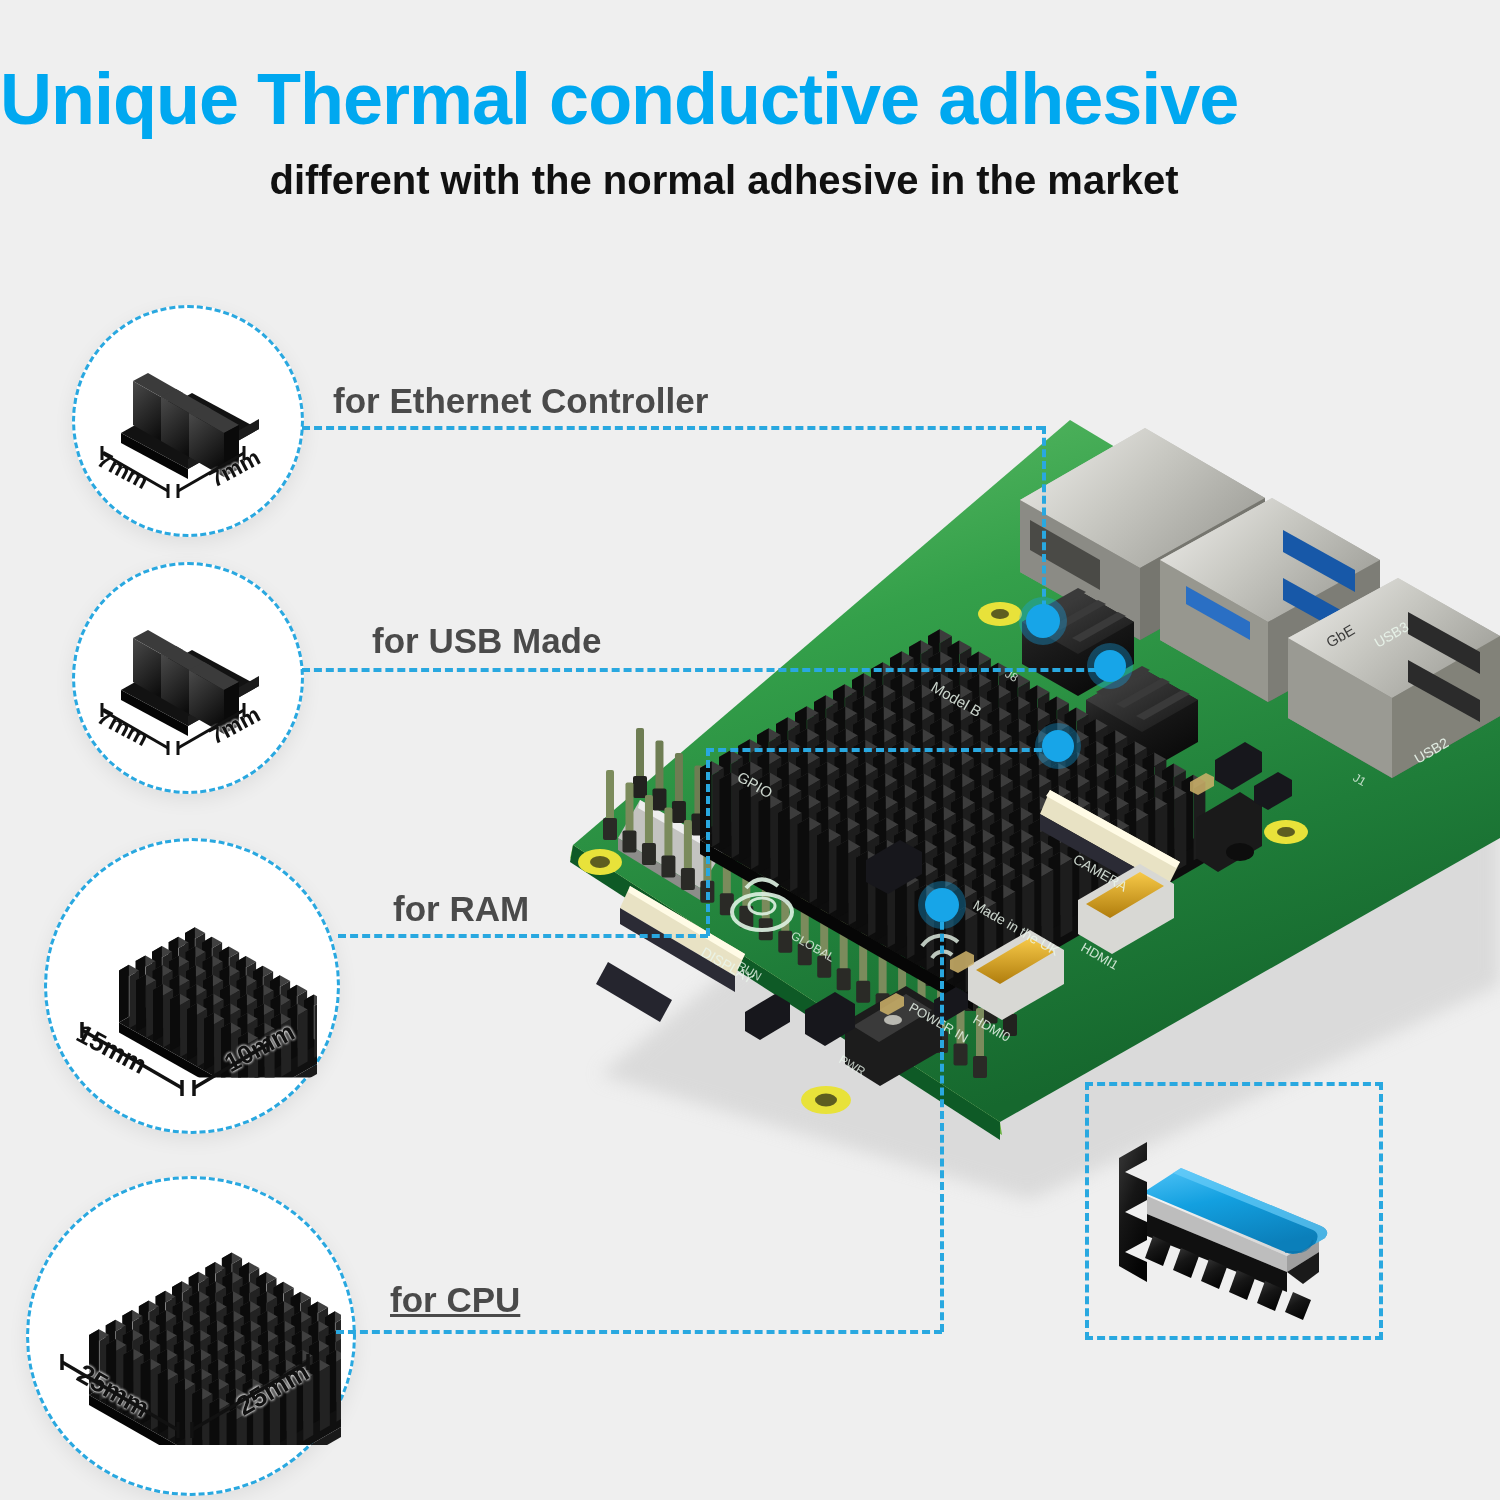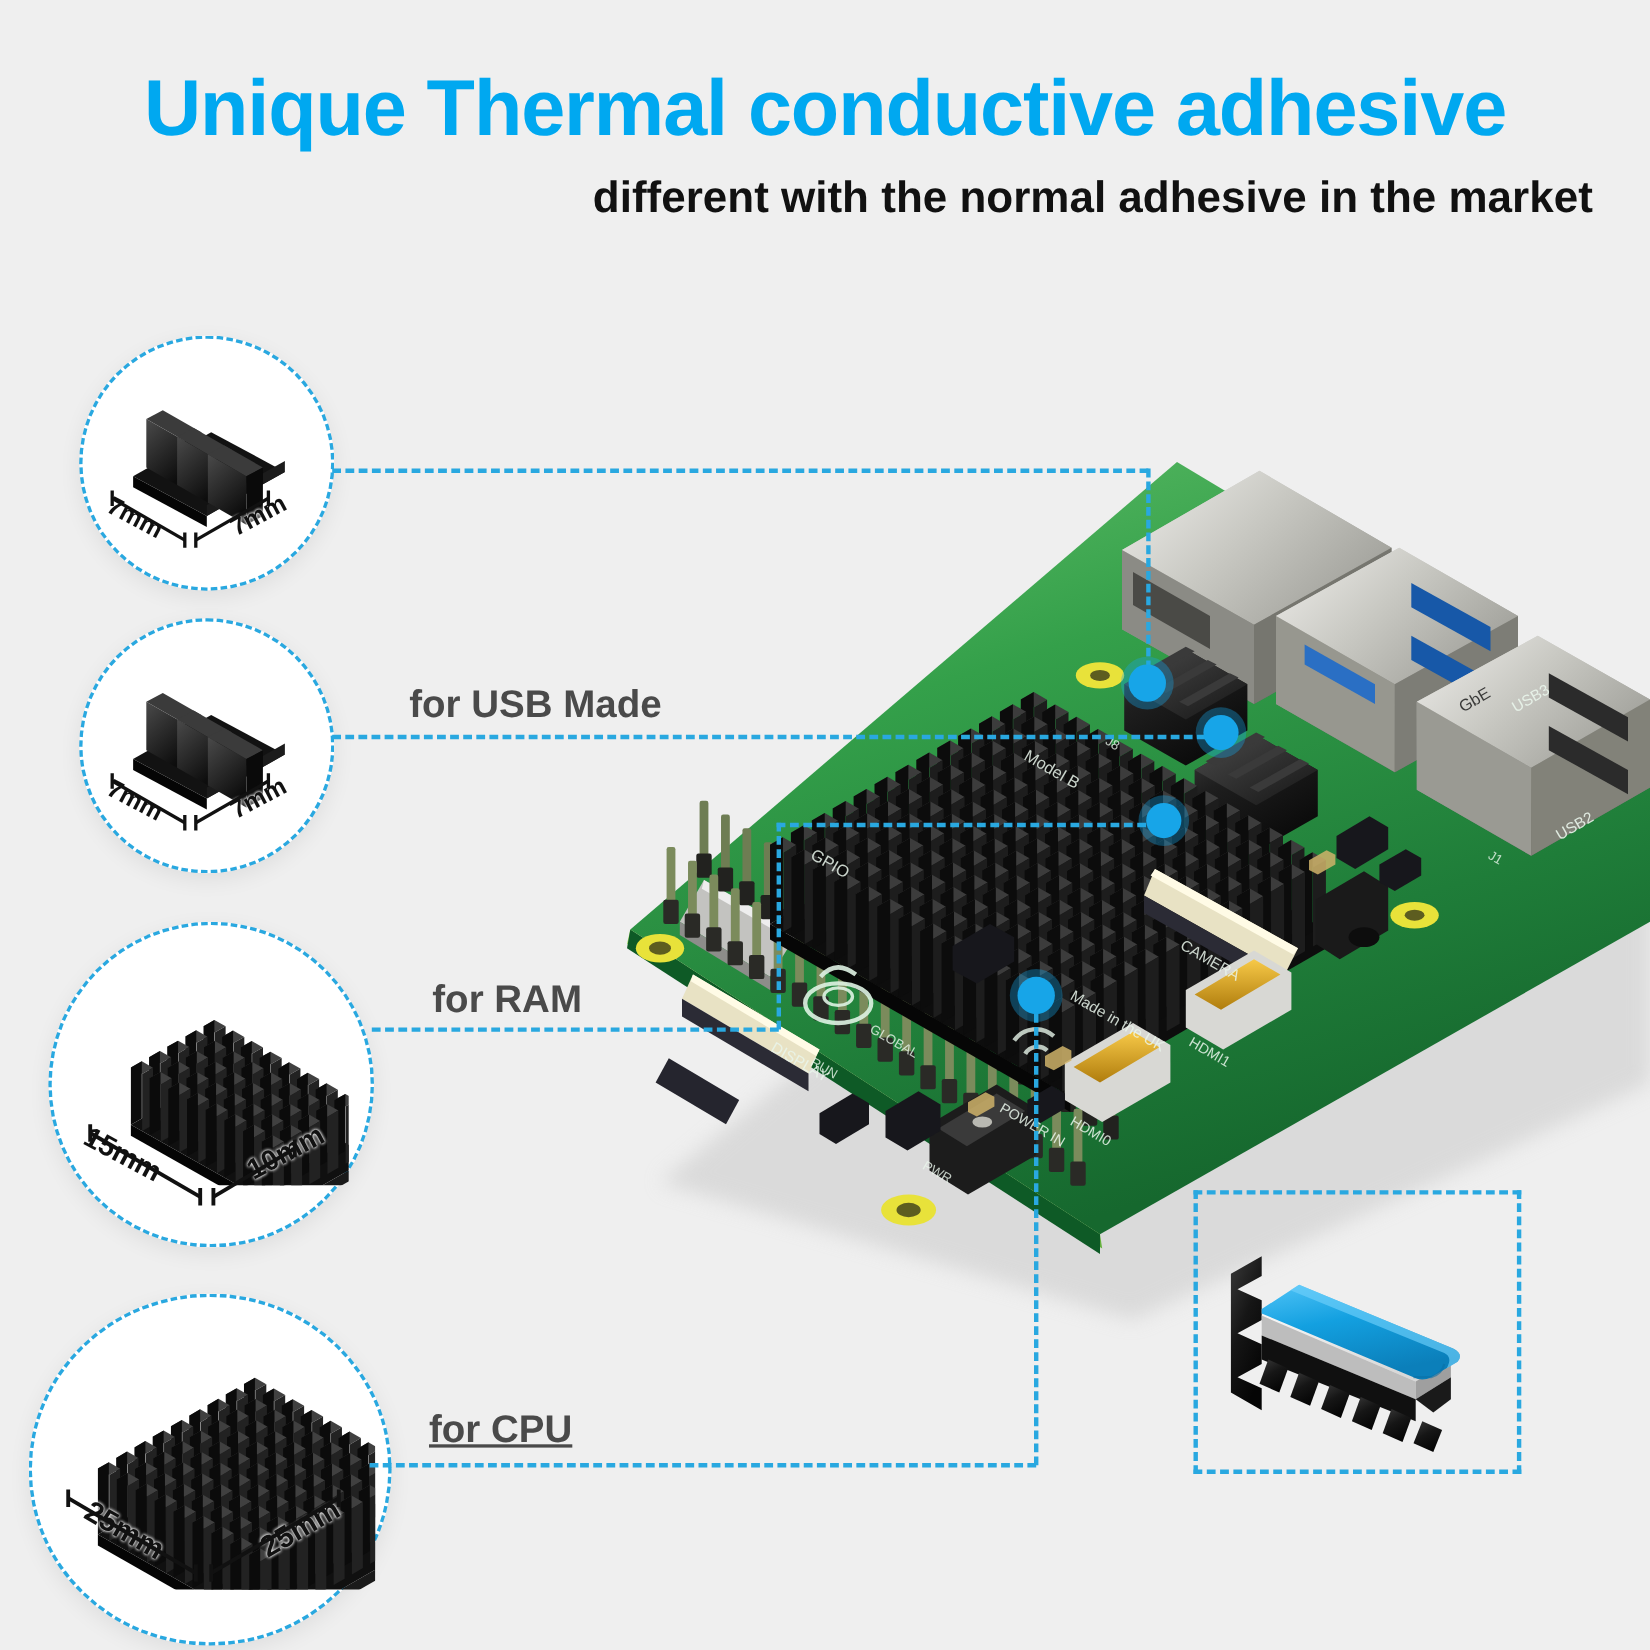--- a/index.html
+++ b/index.html
@@ -7,26 +7,26 @@
   body{
     background:#efefef;
     font-family:"Liberation Sans", sans-serif;
     overflow:hidden;
     position:relative;
   }
   #stage{ position:absolute; inset:0; width:1500px; height:1500px; }
 
   
   .title{
-    position:absolute; left:0; top:58px; width:1500px; text-align:center;
+    position:absolute; left:0; top:58px; width:1500px; 
     font-size:72px; font-weight:bold; letter-spacing:-1px;
     color:#00a8f0; white-space:nowrap;
   }
   .subtitle{
-    position:absolute; left:0; top:158px; width:1448px; text-align:right;
+    position:absolute; left:0; top:158px; width:1448px; text-align:center;
     font-size:40px; font-weight:bold; color:#111; white-space:nowrap;
   }
 
   
   .spec{ position:absolute; }
   .spec .bubble{
     position:absolute; inset:0; border-radius:50%;
     background:#ffffff;
     border:3px dashed #29a8e0;
     box-shadow:0 6px 20px rgba(0,0,0,.07);
@@ -1375,20 +1375,21 @@
         <line x1="36" y1="186" x2="152" y2="254"></line>
           <line x1="36" y1="178" x2="36" y2="194"></line>
         <line x1="152" y1="246" x2="152" y2="262"></line>
         <line x1="166" y1="254" x2="282" y2="186"></line>
           <line x1="166" y1="246" x2="166" y2="262"></line>
         <line x1="282" y1="178" x2="282" y2="194"></line>
       </g>
     </svg>
   </div>
 
+  <div class="lbl" style="left:333px;top:381px;">for Ethernet Controller</div>
   <div class="lbl" style="left:372px;top:621px;">for USB Made</div>
   <div class="lbl" style="left:393px;top:889px;text-align:center;">for RAM</div>
   <div class="lbl" style="left:390px;top:1280px;text-decoration:underline;">for CPU</div>
 
   <div class="dh" style="left:302px;top:426px;width:742px;"></div>
   <div class="dv" style="left:1042px;top:426px;height:194px;"></div>
   <div class="dot" style="left:1026px;top:604px;width:34px;height:34px;"></div>
 
   <div class="dh" style="left:302px;top:668px;width:806px;"></div>
   <div class="dv" style="left:1106px;top:668px;height:6px;"></div>

